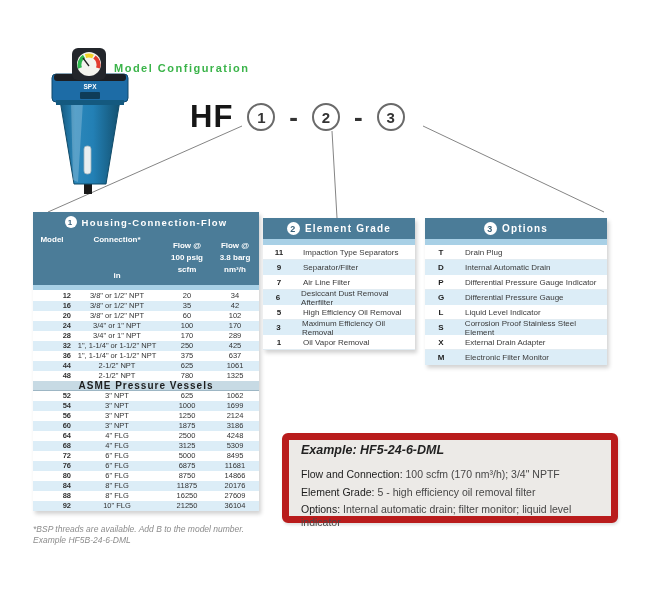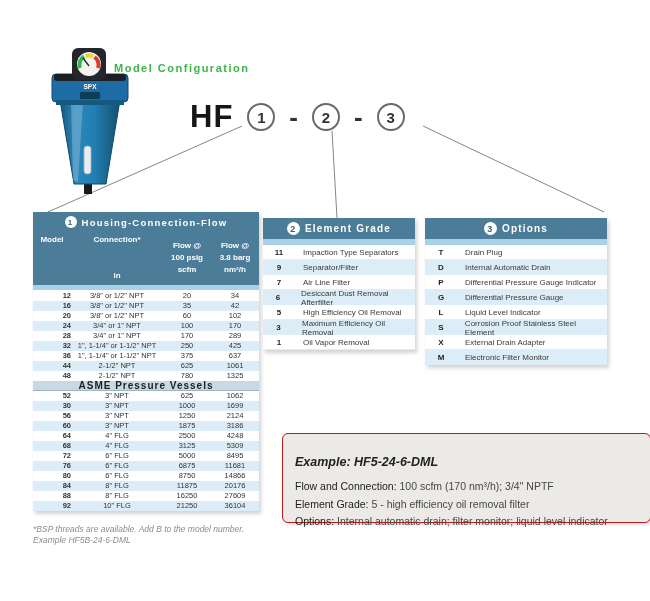--- a/index.html
+++ b/index.html
@@ -60,22 +60,22 @@
   .table2 .tbl-header,.table3 .tbl-header{height:21px;font-size:10px;}
   .table2 .badge,.table3 .badge{width:13px;height:13px;font-size:9px;}
   .table2 .band,.table3 .band{height:6px;}
   .g-row{display:flex;align-items:center;height:15px;font-size:8px;box-sizing:border-box;
         border-bottom:1px solid #e2ecf2;}
   .g-rows div.g-row:nth-of-type(even){background:#DCEDF7;border-bottom:none;}
   .g-code{width:32px;text-align:center;font-weight:bold;color:#1e1e1e;}
   .g-label{color:#3a3a3a;padding-left:8px;}
 
   
-  .example-box{position:absolute;left:282px;top:433px;width:369px;height:90px;box-sizing:border-box;
-        background:#ECEAE7;border:1px solid #b91c1c;border-radius:6px;padding:21px 12px;
+  .example-box{position:absolute;left:282px;top:433px;width:336px;height:90px;box-sizing:border-box;
+        background:#ECEAE7;border:7px solid #b91c1c;border-radius:6px;padding:3px 12px;
         box-shadow:1px 2px 3px rgba(0,0,0,0.12);}
   .ex-title{font-size:12.5px;font-weight:bold;font-style:italic;color:#222;margin:0 0 11px 0;}
   .ex-line{font-size:10.5px;color:#474747;margin:0 0 5px 0;line-height:1.2;}
   .ex-label{font-weight:normal;color:#1c1c1c;}
 </style>
 </head>
 <body>
 
 <div class="page">
 
@@ -217,21 +217,21 @@
     <div class="h-rows">
 
         <div class="h-row">
           <span class="hc-model">52</span>
           <span class="hc-conn">3" NPT</span>
           <span class="hc-f1">625</span>
           <span class="hc-f2">1062</span>
         </div>
 
         <div class="h-row">
-          <span class="hc-model">30</span>
+          <span class="hc-model">54</span>
           <span class="hc-conn">3" NPT</span>
           <span class="hc-f1">1000</span>
           <span class="hc-f2">1699</span>
         </div>
 
         <div class="h-row">
           <span class="hc-model">56</span>
           <span class="hc-conn">3" NPT</span>
           <span class="hc-f1">1250</span>
           <span class="hc-f2">2124</span>

